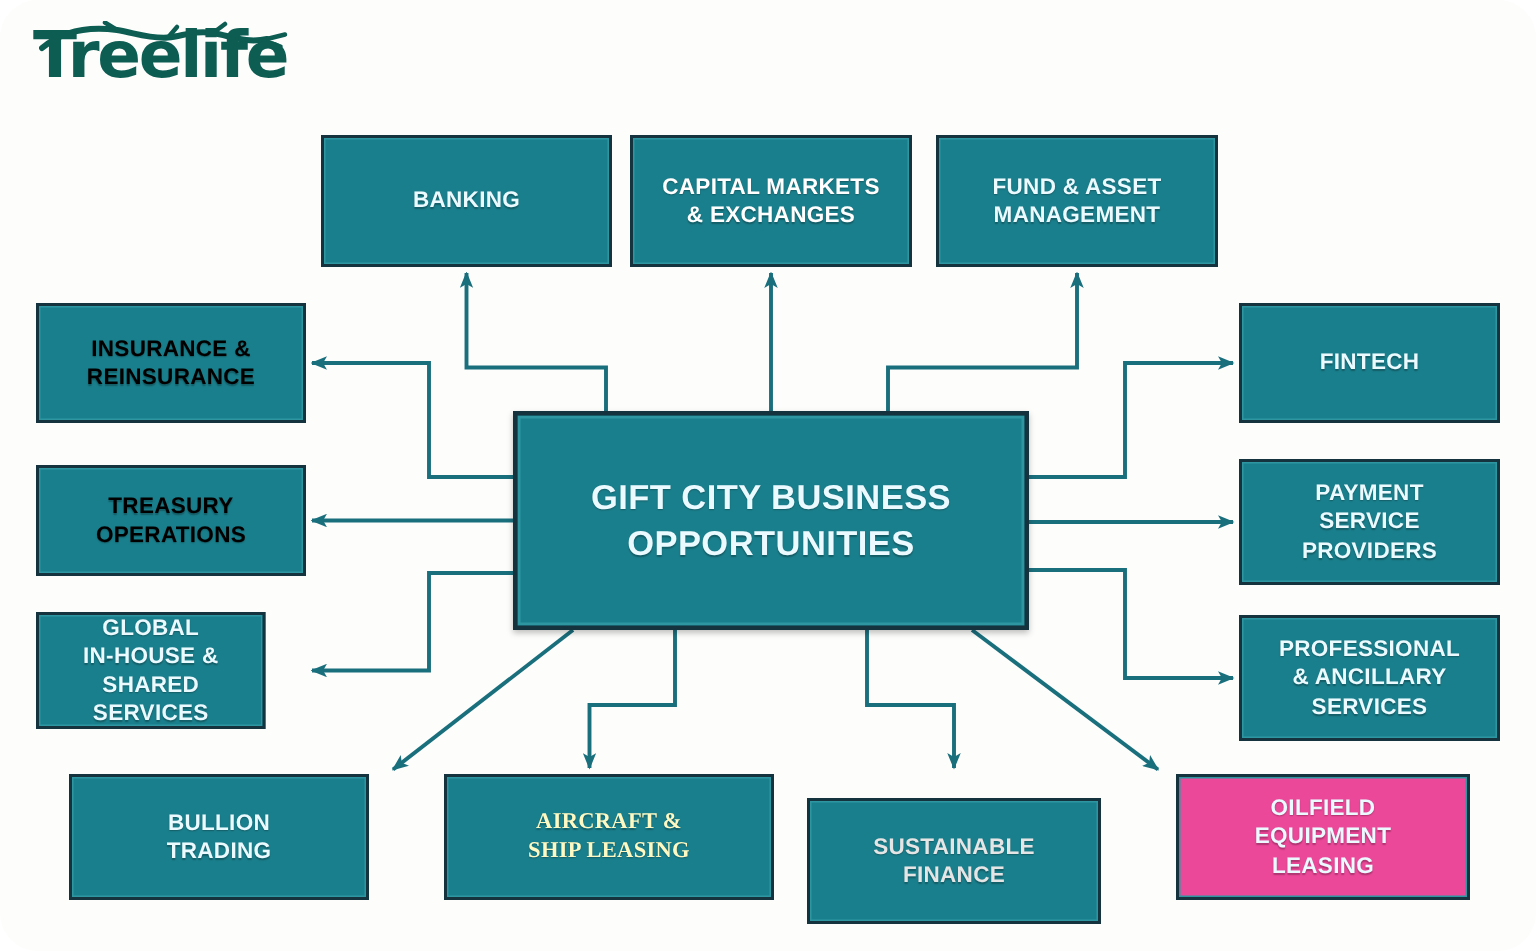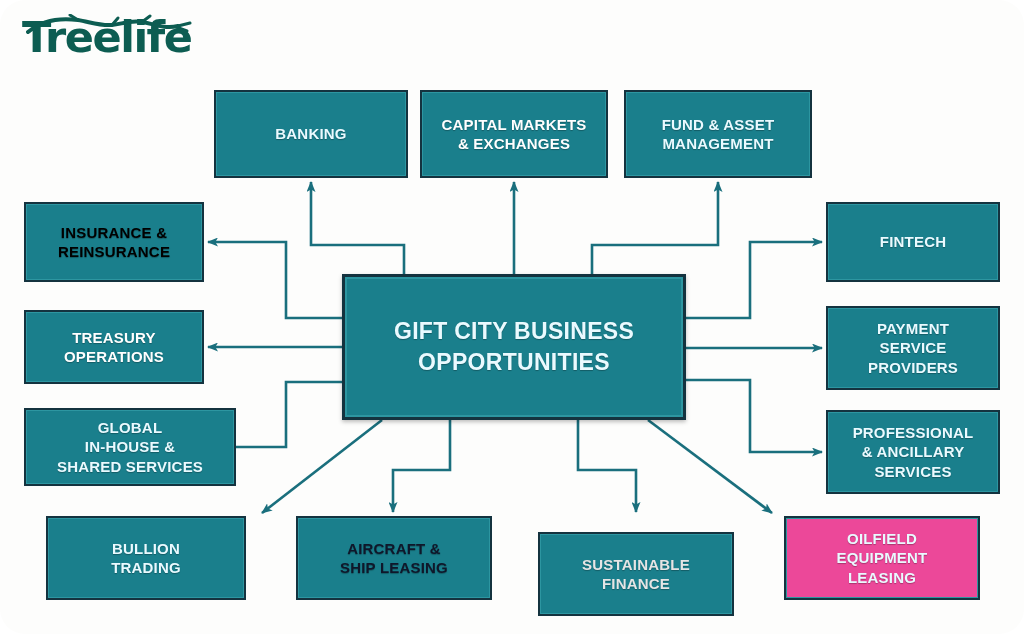--- a/index.html
+++ b/index.html
@@ -137,35 +137,35 @@
   <div class="node center" style="left: 342px; top: 274px; width: 344px; height: 146px; background: rgb(26, 127, 140); border-color: rgb(20, 51, 63); color: rgb(234, 250, 255);">GIFT CITY BUSINESS
 OPPORTUNITIES</div>
 
   <div class="node" style="left: 214px; top: 90px; width: 194px; height: 88px; background: rgb(26, 127, 140); border-color: rgb(20, 51, 63); color: rgb(234, 250, 255);">BANKING</div>
   <div class="node" style="left: 420px; top: 90px; width: 188px; height: 88px; background: rgb(26, 127, 140); border-color: rgb(20, 51, 63); color: #ffffff;">CAPITAL MARKETS
 &amp; EXCHANGES</div>
   <div class="node" style="left: 624px; top: 90px; width: 188px; height: 88px; background: rgb(26, 127, 140); border-color: rgb(20, 51, 63); color: rgb(234, 250, 255);">FUND &amp; ASSET
 MANAGEMENT</div>
   <div class="node" style="left: 24px; top: 202px; width: 180px; height: 80px; background: rgb(26, 127, 140); border-color: rgb(20, 51, 63); color: #000000;">INSURANCE &amp;
 REINSURANCE</div>
-  <div class="node" style="left: 24px; top: 310px; width: 180px; height: 74px; background: rgb(26, 127, 140); border-color: rgb(20, 51, 63); color: #ffffff;">TREASURY
+  <div class="node" style="left: 24px; top: 310px; width: 180px; height: 74px; background: rgb(26, 127, 140); border-color: rgb(20, 51, 63); color: #000000;">TREASURY
 OPERATIONS</div>
-  <div class="node" style="left: 24px; top: 408px; width: 212px; height: 78px; background: rgb(26, 127, 140); border-color: rgb(20, 51, 63); color: rgb(234, 250, 255);">GLOBAL
+  <div class="node" style="left: 24px; top: 408px; width: 153px; height: 78px; background: rgb(26, 127, 140); border-color: rgb(20, 51, 63); color: rgb(234, 250, 255);">GLOBAL
 IN-HOUSE &amp;
 SHARED SERVICES</div>
   <div class="node" style="left: 826px; top: 202px; width: 174px; height: 80px; background: rgb(26, 127, 140); border-color: rgb(20, 51, 63); color: rgb(234, 250, 255);">FINTECH</div>
   <div class="node" style="left: 826px; top: 306px; width: 174px; height: 84px; background: rgb(26, 127, 140); border-color: rgb(20, 51, 63); color: rgb(234, 250, 255);">PAYMENT
 SERVICE
 PROVIDERS</div>
   <div class="node" style="left: 826px; top: 410px; width: 174px; height: 84px; background: rgb(26, 127, 140); border-color: rgb(20, 51, 63); color: rgb(234, 250, 255);">PROFESSIONAL
 &amp; ANCILLARY
 SERVICES</div>
   <div class="node" style="left: 46px; top: 516px; width: 200px; height: 84px; background: rgb(26, 127, 140); border-color: rgb(20, 51, 63); color: rgb(234, 250, 255);">BULLION
 TRADING</div>
-  <div class="node" style="left: 296px; top: 516px; width: 196px; height: 84px; background: rgb(26, 127, 140); border-color: rgb(20, 51, 63); color: #0f172a;">AIRCRAFT &amp;
+  <div class="node" style="left: 296px; top: 516px; width: 220px; height: 84px; background: rgb(26, 127, 140); border-color: rgb(20, 51, 63); color: #fef9c3; font-family: Liberation Serif, serif;">AIRCRAFT &amp;
 SHIP LEASING</div>
   <div class="node" style="left: 538px; top: 516px; width: 196px; height: 84px; background: rgb(26, 127, 140); border-color: rgb(20, 51, 63); color: #e5e5e5; margin-top: 16px;">SUSTAINABLE
 FINANCE</div>
   <div class="node" style="left: 784px; top: 516px; width: 196px; height: 84px; background: #ec4899; border-color: rgb(20, 51, 63); color: rgb(234, 250, 255);">OILFIELD
 EQUIPMENT
 LEASING</div>
 
 </div>
 
 </body></html>

